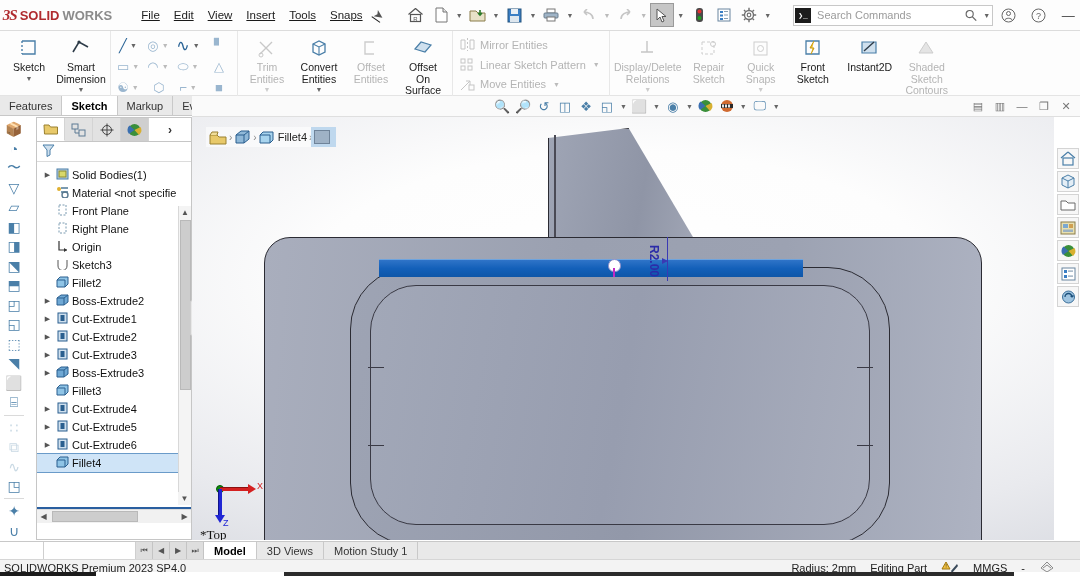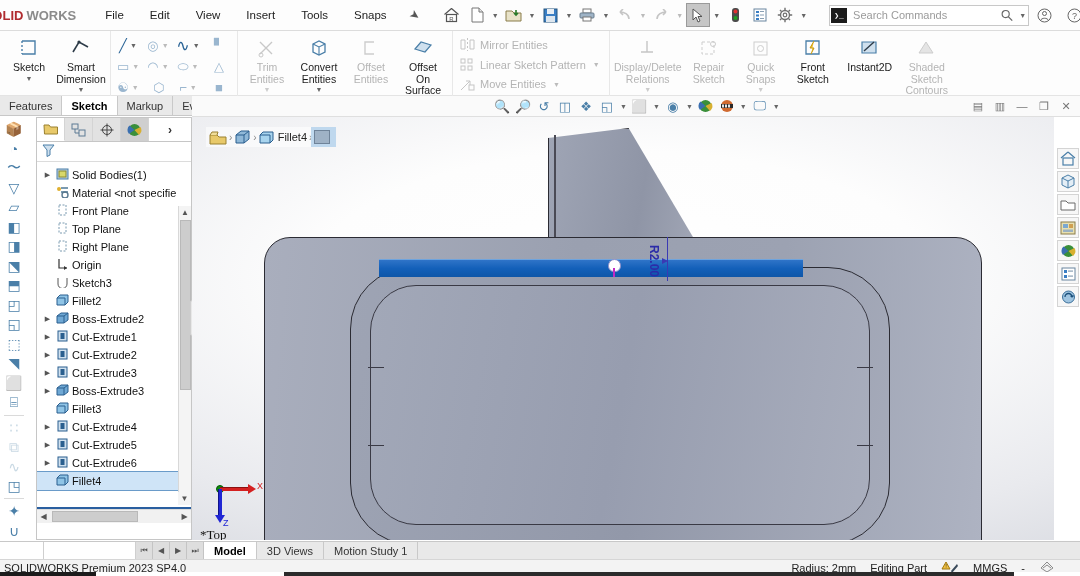--- a/index.html
+++ b/index.html
@@ -26,21 +26,21 @@
     font-family: "Liberation Serif", serif;
     font-style: italic; font-weight: bold; font-size: 15px;
     color: #b02b2f; letter-spacing: -1px;
   }
   .sw-logo .solid {
     font-weight: bold; font-size: 13px; color: #b02b2f; letter-spacing: 0px;
   }
   .sw-logo .works {
     font-weight: bold; font-size: 13px; color: #8b8b8b;
   }
-  .menubar { display: flex; align-items: center; gap: 12px; margin-left: 22px; }
+  .menubar { display: flex; align-items: center; gap: 0px; margin-left: 22px; text-decoration: underline; }
   .menubar .mi {
     padding: 3px 7px; font-size: 11.5px; color: #222; cursor: default;
   }
   .pin-icon { margin-left: 4px; color: #555; font-size: 12px; transform: rotate(35deg); }
 
   .tb-sep { width: 1px; height: 22px; background: #e0e0e0; margin: 0 6px; }
 
   .qat { display: flex; align-items: center; gap: 1px; margin-left: 8px; }
   .qat .qbtn {
     width: 24px; height: 24px; display: flex; align-items: center;
@@ -821,29 +821,20 @@
         </span>
         <span class="tlabel">Front Plane</span>
       </div>
       <div class="trow">
         <span class="exp"></span>
         <span class="ficon">
           <svg width="13" height="12" viewBox="0 0 13 12">
               <path d="M3 1 h7 v10 h-7 z" fill="none" stroke="#7a9ab0" stroke-dasharray="2 1.5"></path>
             </svg>
         </span>
-        <span class="tlabel">Top Plane</span>
-      </div>
-      <div class="trow">
-        <span class="exp"></span>
-        <span class="ficon">
-          <svg width="13" height="12" viewBox="0 0 13 12">
-              <path d="M3 1 h7 v10 h-7 z" fill="none" stroke="#7a9ab0" stroke-dasharray="2 1.5"></path>
-            </svg>
-        </span>
         <span class="tlabel">Right Plane</span>
       </div>
       <div class="trow">
         <span class="exp"></span>
         <span class="ficon">
           <svg width="13" height="12" viewBox="0 0 13 12">
               <path d="M3 1 v9 h8" stroke="#333" fill="none" stroke-width="1.2"></path>
               <path d="M11 10 l-3-2 v4 z" fill="#333"></path>
             </svg>
         </span>

